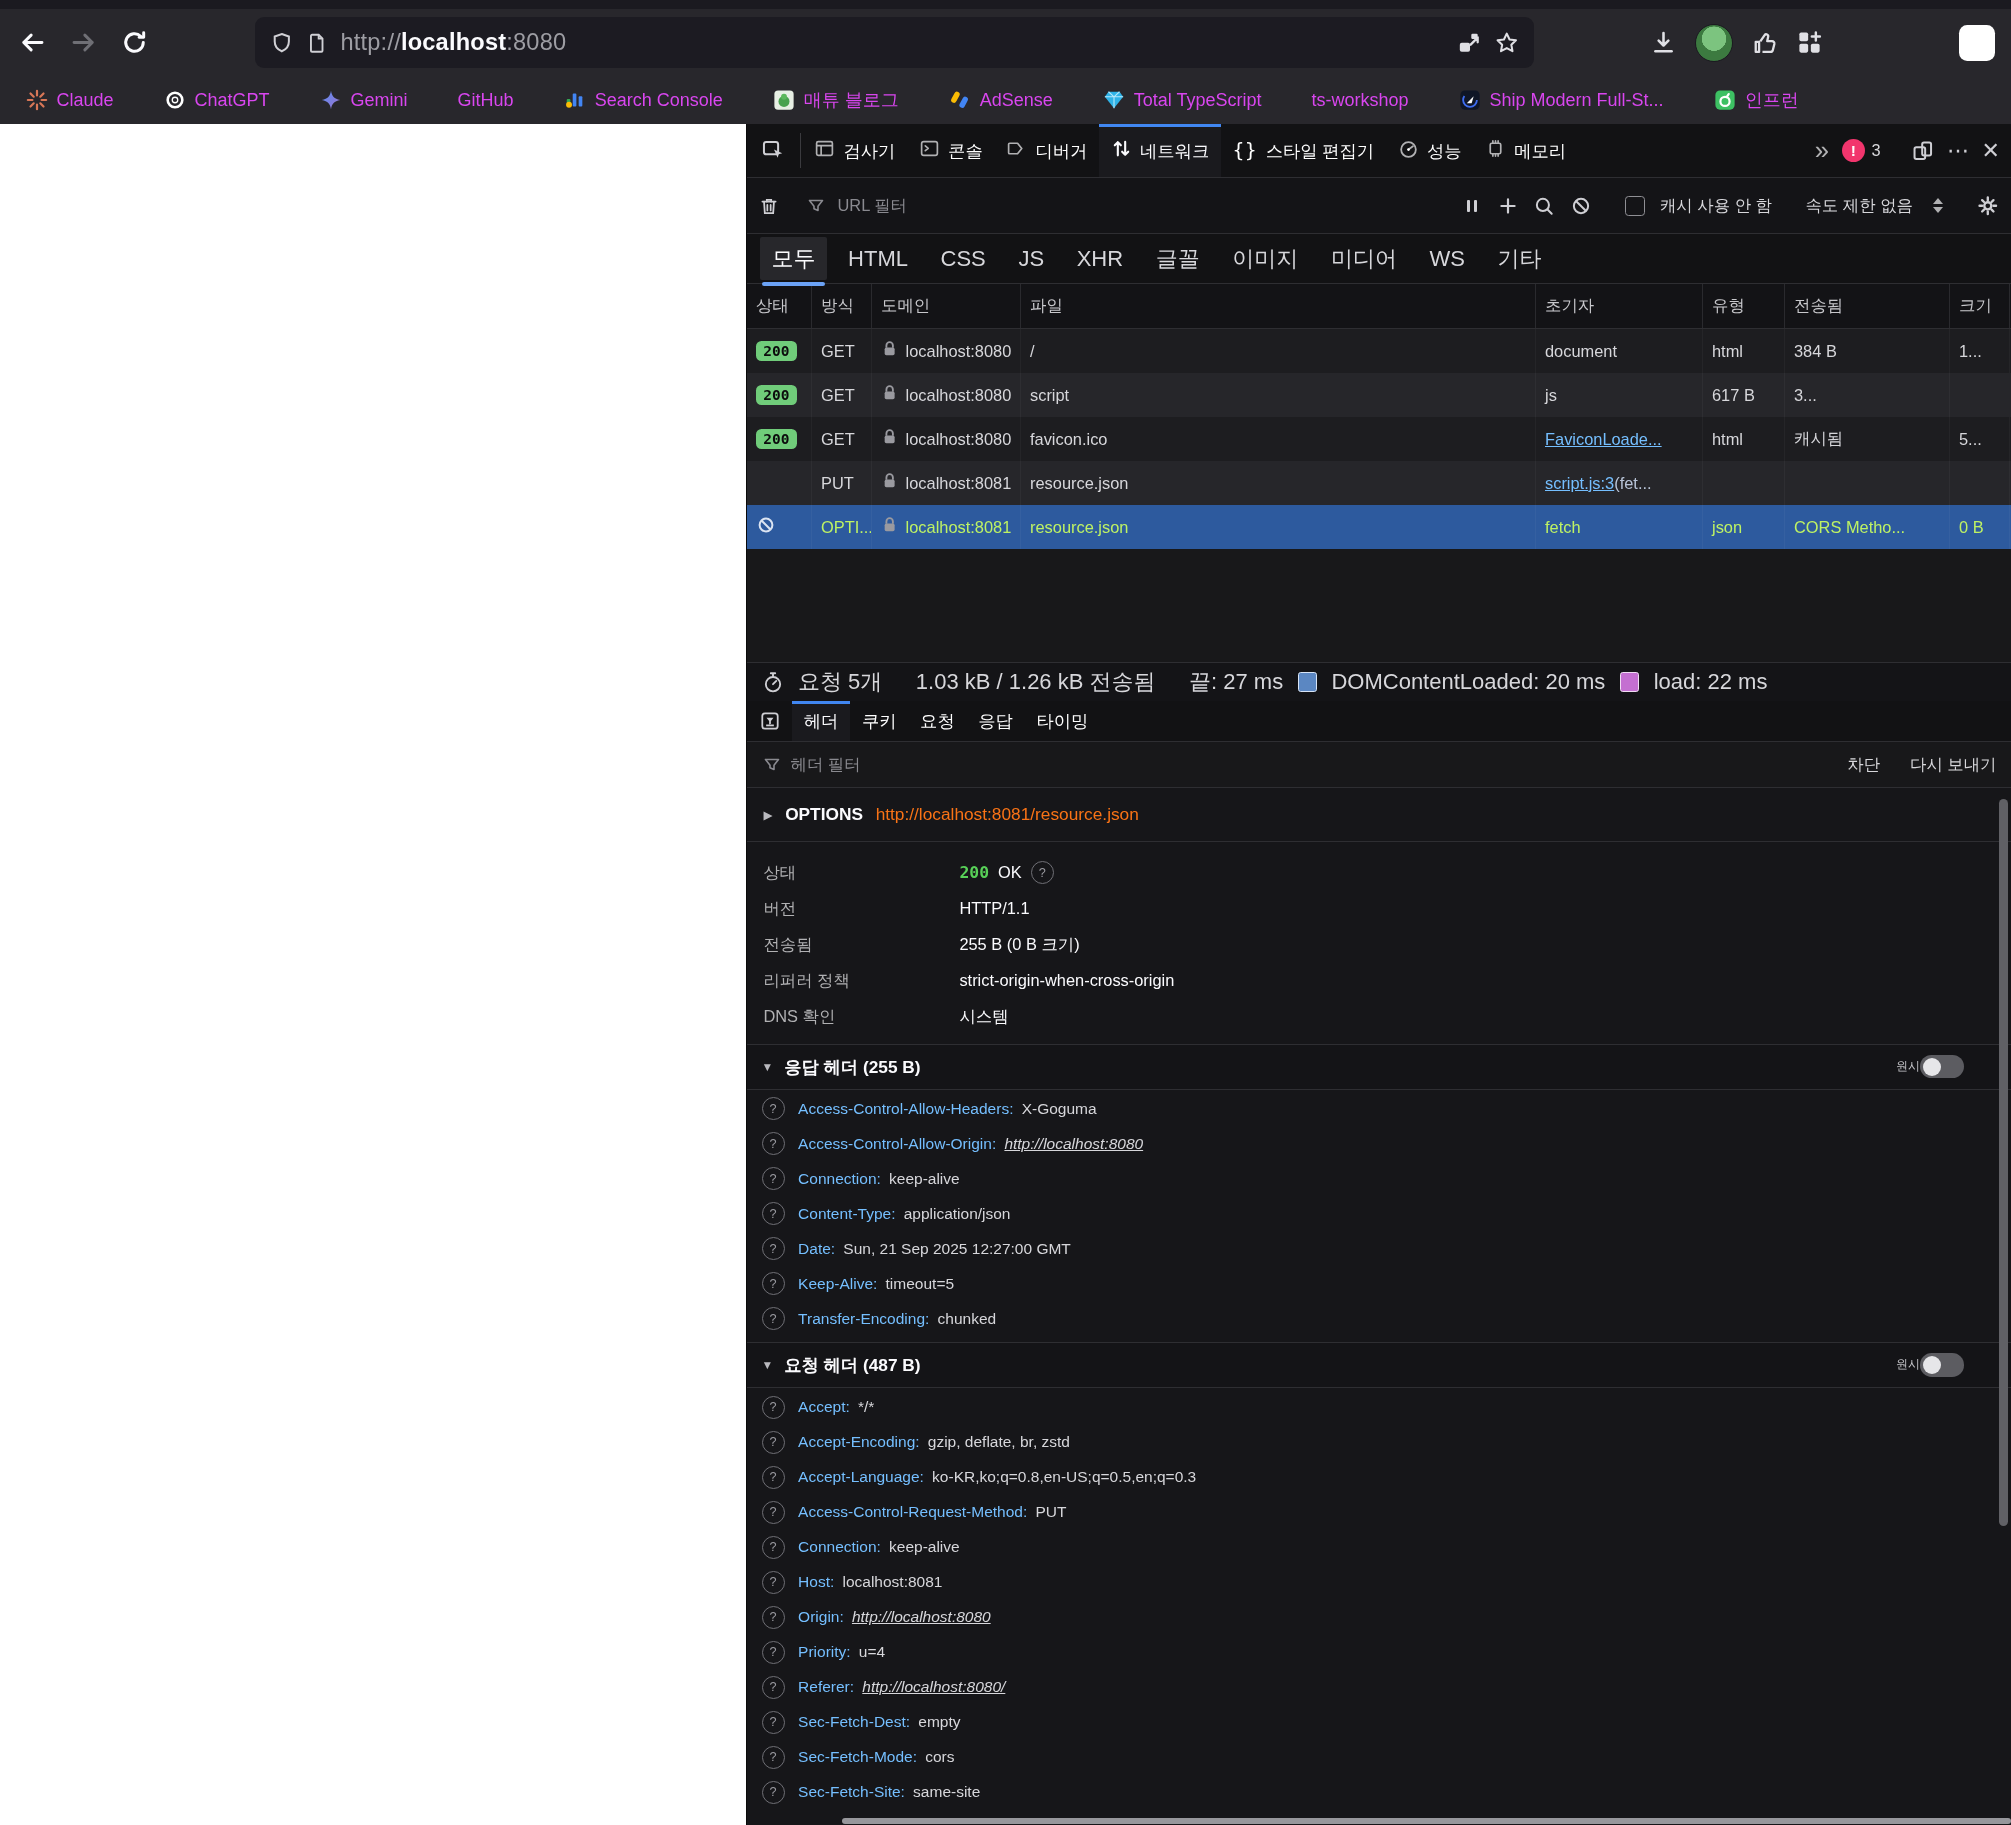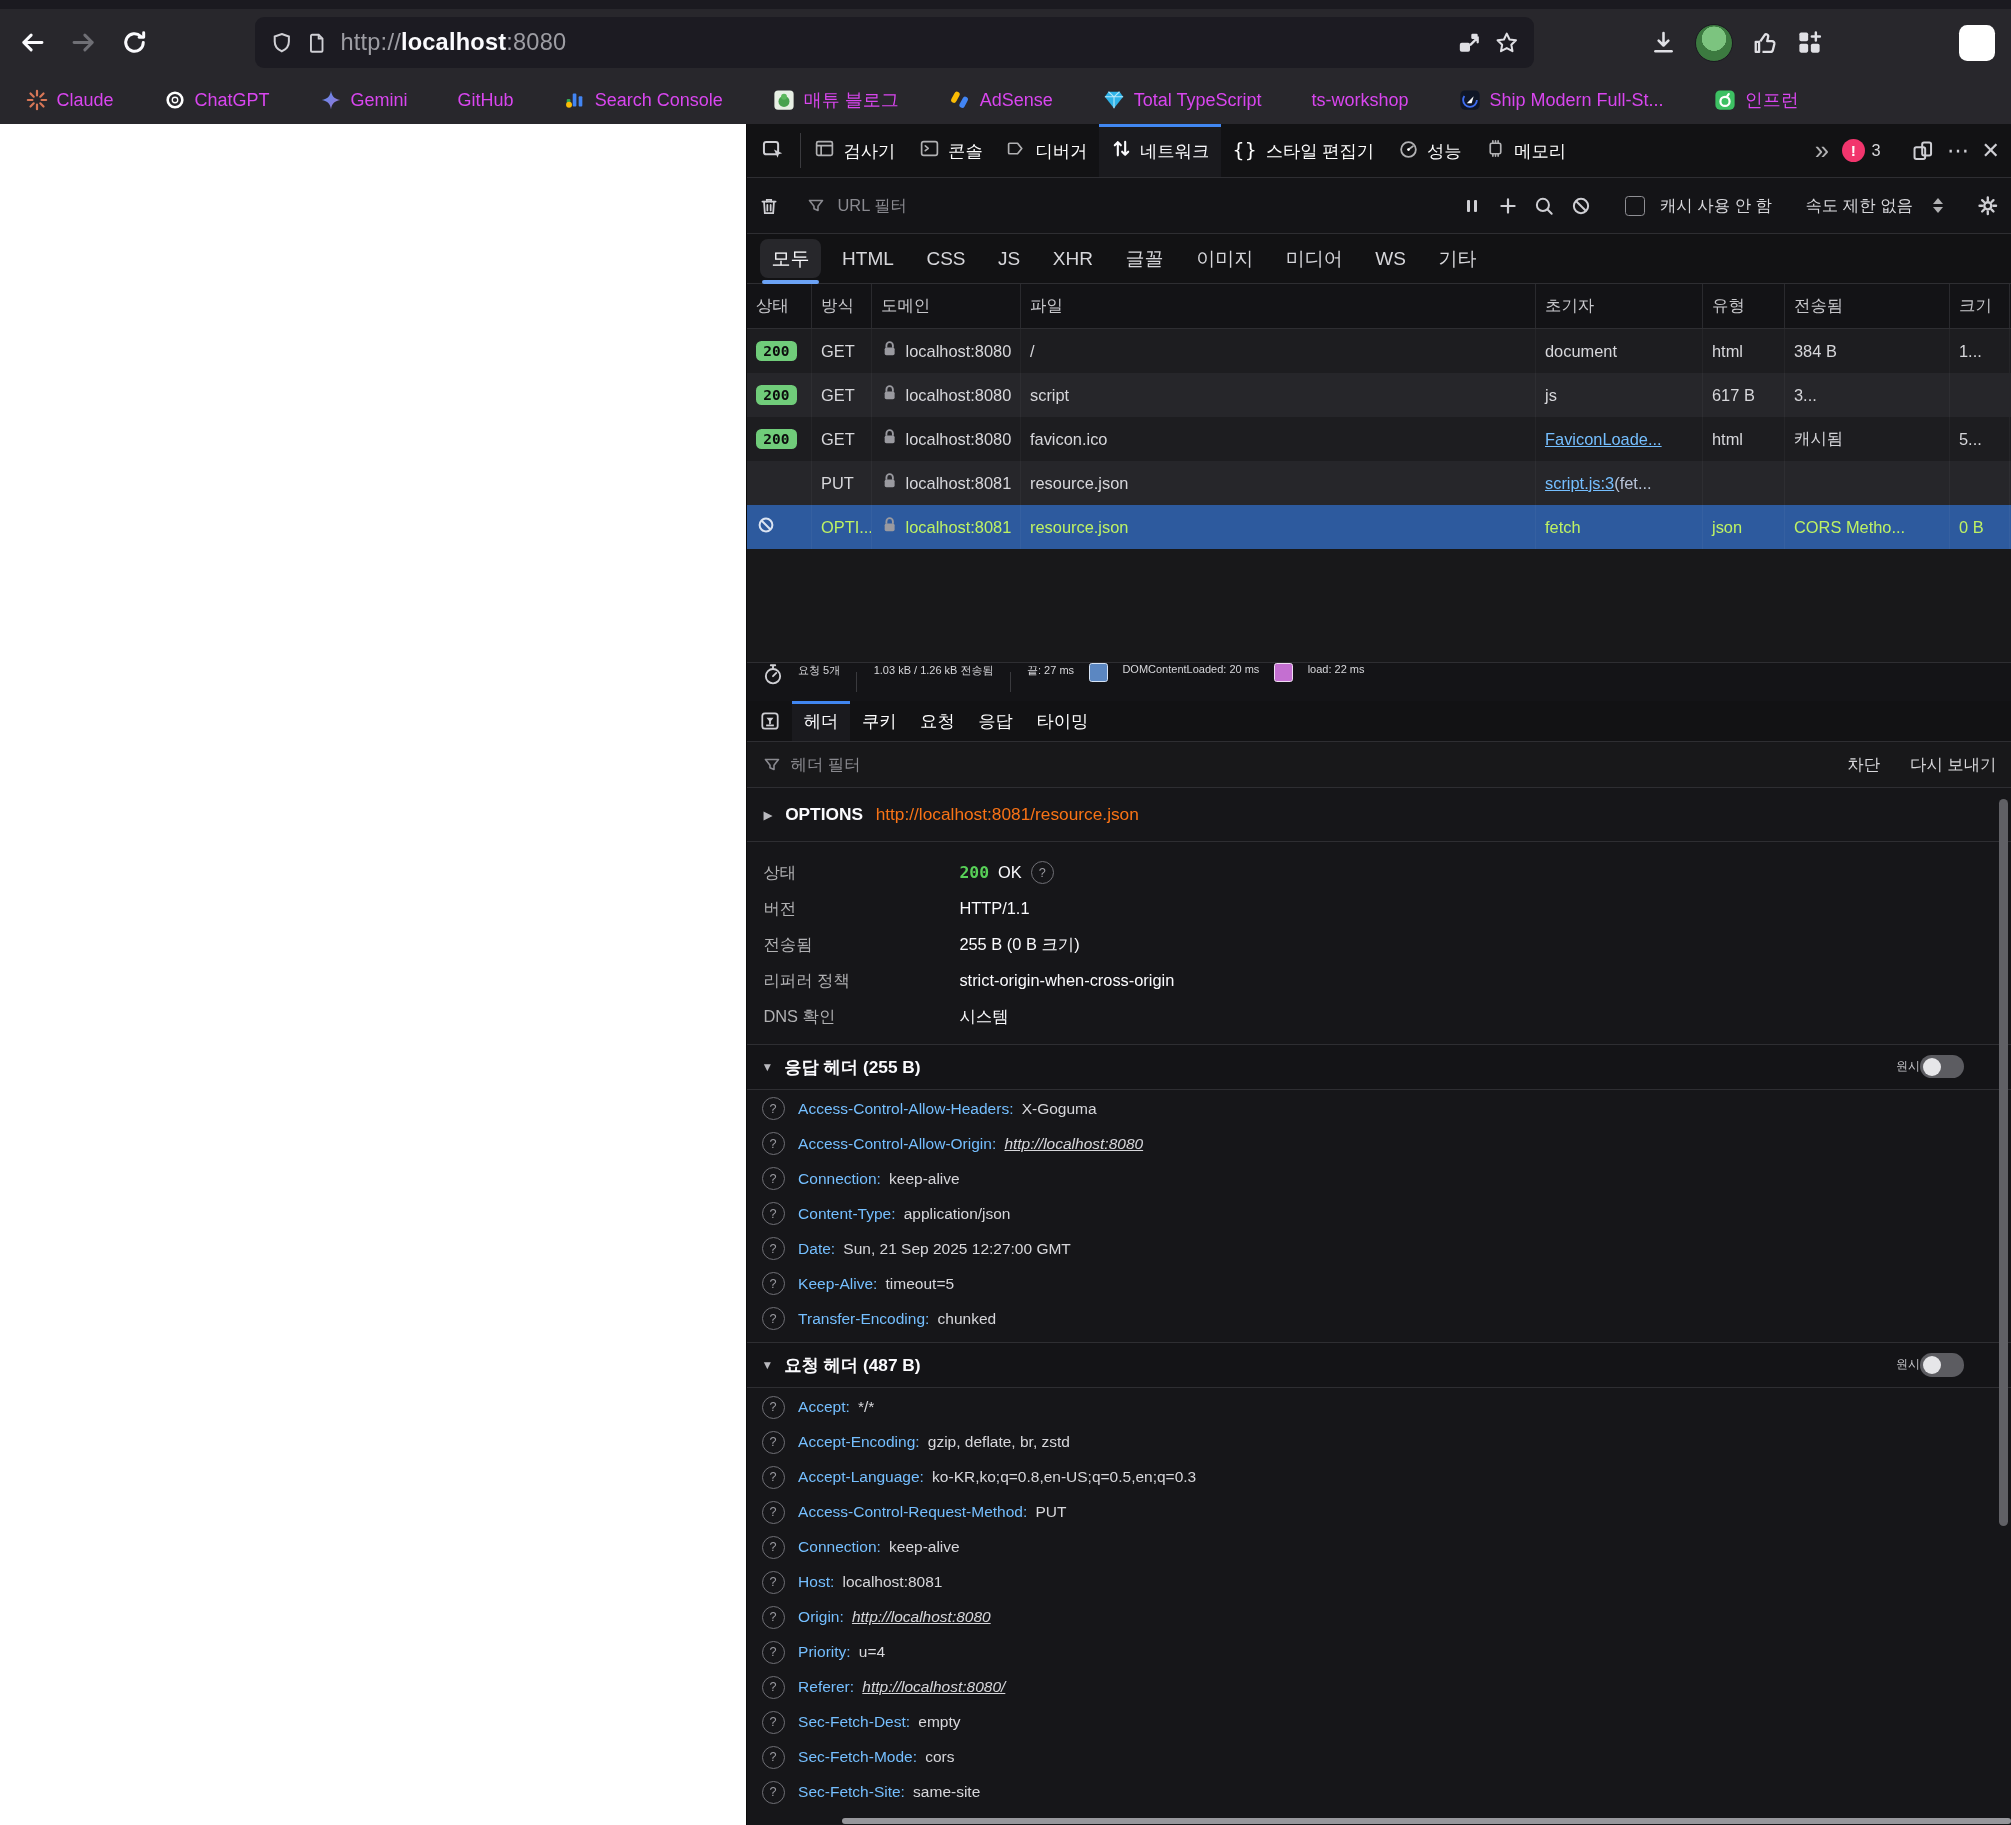--- a/index.html
+++ b/index.html
@@ -53,41 +53,41 @@
   
   .dt-nettoolbar{height:55px;display:flex;align-items:center;background:var(--bar);border-bottom:0.9px solid var(--bord);padding:0 11px;gap:11px;font-size:16.4px;}
   .ph{color:#8a8a90;}
   .nt-right{margin-left:auto;display:flex;align-items:center;gap:14.5px;}
   .checkbox{width:18px;height:18px;border:1.8px solid #8f8f94;border-radius:3.6px;}
   .updown{display:inline-flex;flex-direction:column;gap:2.7px;margin-left:5.5px;}
   .tri-up{width:0;height:0;border-left:5.5px solid transparent;border-right:5.5px solid transparent;border-bottom:6.4px solid #b1b1b3;}
   .tri-dn{width:0;height:0;border-left:5.5px solid transparent;border-right:5.5px solid transparent;border-top:6.4px solid #b1b1b3;}
   
   .dt-filterrow{height:49px;display:flex;align-items:center;padding:0 12.7px;gap:9px;background:var(--darkbar);border-bottom:0.9px solid var(--bord);}
-  .ftab{padding:6.4px 11.8px;border-radius:8px;color:var(--text);font-size:19px;position:relative;}
+  .ftab{padding:6.4px 11.8px;border-radius:2px;color:var(--text);font-size:22px;position:relative;}
   .ftab.active{background:#27272b;color:var(--white);}
   .ftab.active::after{content:'';position:absolute;left:2.7px;right:2.7px;bottom:-6.4px;height:4.5px;border-radius:2.7px;background:#6ba2f5;}
   
   .ntgrid{display:grid;grid-template-columns:65px 60px 149px 515px 167px 82px 165px 60px;}
   .nt-header{height:44px;background:#131316;border-bottom:0.9px solid var(--bord);color:#c8c8cc;font-size:16.4px;}
   .nt-hcell,.nt-cell{display:flex;align-items:center;padding:0 9px;overflow:hidden;white-space:nowrap;}
   .nt-hcell{border-right:0.9px solid #2a2a2e;}
   .nt-row{height:44px;font-size:16.4px;color:var(--text);}
   .nt-row .nt-cell{border-right:0.9px solid rgba(255,255,255,0.04);}
   .nt-row.odd{background:var(--rowodd);}
   .nt-row.even{background:var(--roweven);}
   .nt-row.selected{background:var(--sel);color:#bef264;}
   .status-badge{display:inline-block;padding:1.8px 7.3px;border-radius:5.5px;background:var(--green);color:#0c0c0d;
     font-family:"DejaVu Sans Mono",monospace;font-weight:700;font-size:14.5px;}
   .domain-cell{gap:7.3px;}
   .tlink{color:var(--link);text-decoration:underline;}
   .init-suffix{color:#b8c4d8;}
   .dt-fill{flex:1;background:var(--panel);}
   
-  .dt-summary{height:38px;display:flex;gap:14.5px;padding:0 14.5px;background:var(--bar);border-top:0.9px solid var(--bord);font-size:11px;color:var(--text);}
+  .dt-summary{height:38px;display:flex;align-items:center;gap:14.5px;padding:0 14.5px;background:var(--bar);border-top:0.9px solid var(--bord);font-size:22px;color:var(--text);}
   .legend{width:17.3px;height:17.3px;border-radius:2.7px;}
   .legend.dcl{background:#5b87c2;border:1.8px solid #d7e4f6;}
   .legend.load{background:#c46fd1;border:1.8px solid #f0dcf3;}
   
   .dt-dettabs{height:40px;display:flex;align-items:stretch;background:var(--darkbar);border-bottom:0.9px solid var(--bord);}
   .det-icon{width:45px;display:flex;align-items:center;justify-content:center;color:#cfcfd4;}
   
   .dt-headerfilter{height:45px;display:flex;align-items:center;padding:0 14.5px;gap:9px;background:var(--panel);border-bottom:0.9px solid var(--bord);font-size:16.4px;}
   .hf-right{margin-left:auto;display:flex;align-items:center;gap:12.7px;color:var(--text);}
   

